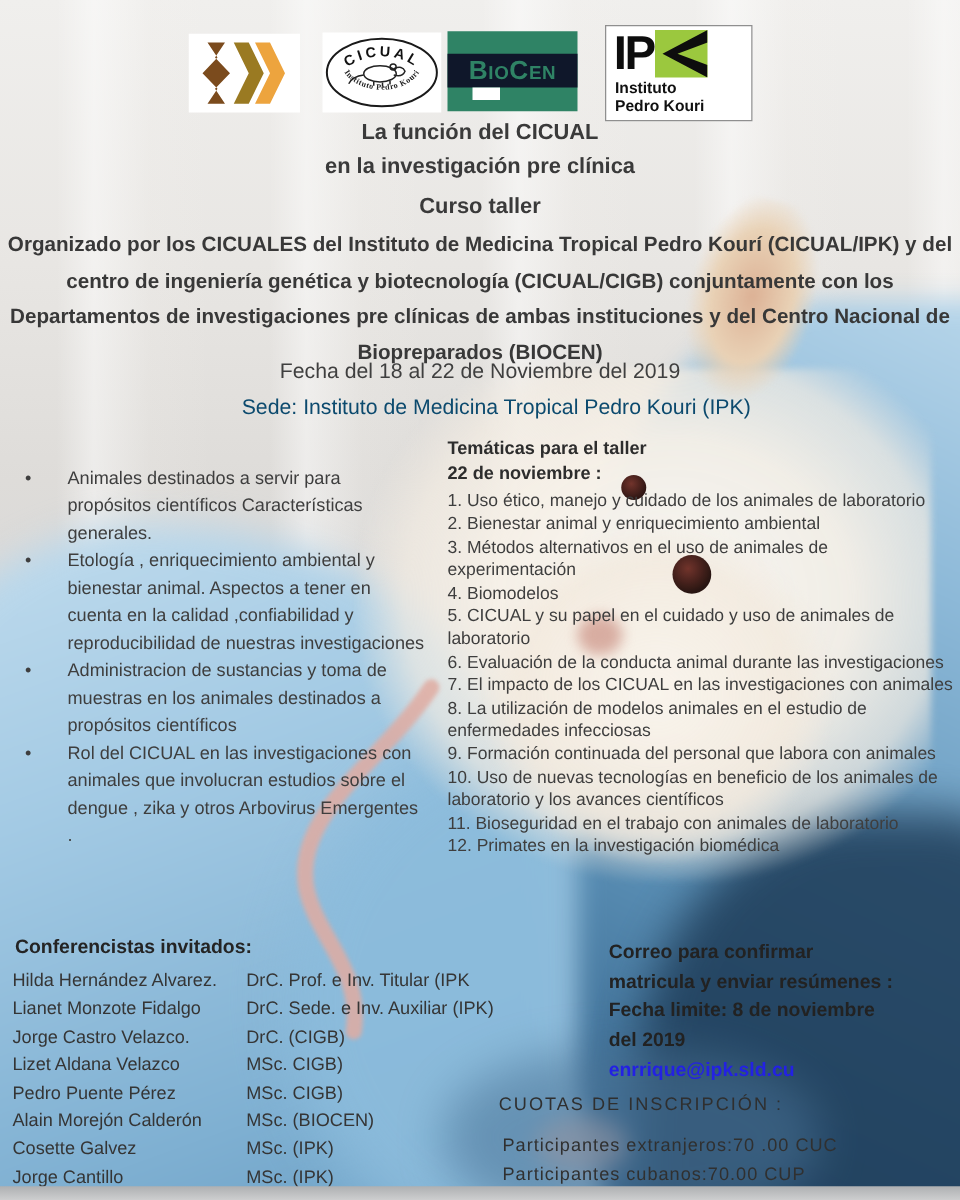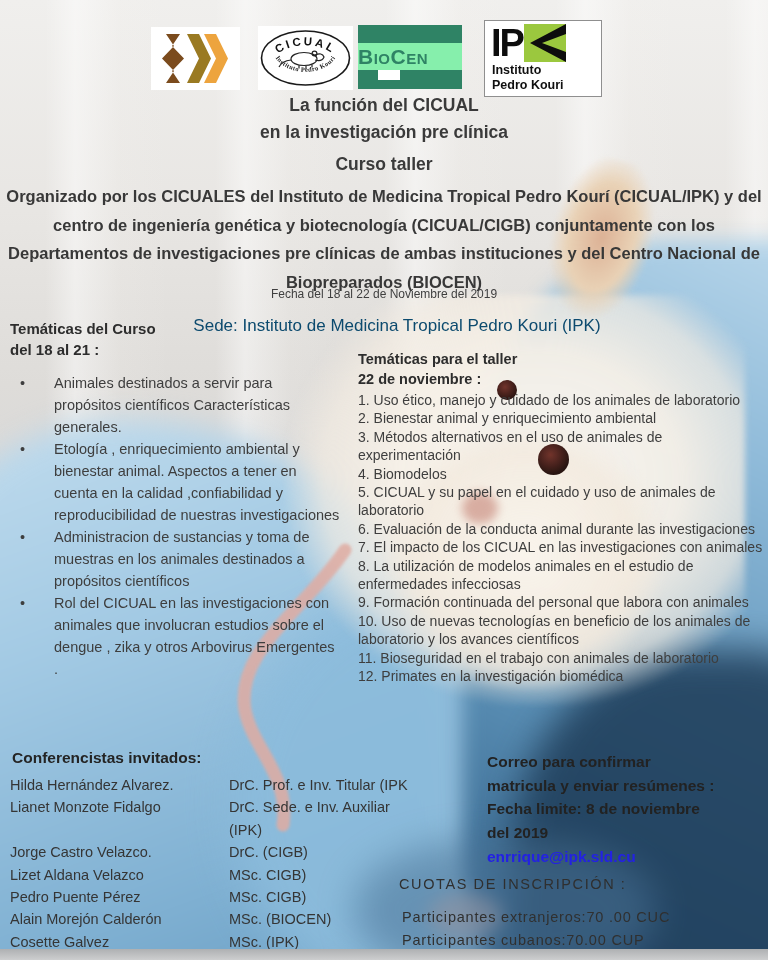--- a/index.html
+++ b/index.html
@@ -42,51 +42,51 @@
     background:#e8bdb2;opacity:.6;filter:blur(9px);}
   .tail-svg{position:absolute;left:195px;top:520px;width:220px;height:330px;filter:blur(1.5px);opacity:.85;}
   .bottom-strip{position:absolute;left:0;bottom:0;width:768px;height:11px;
     background:linear-gradient(#aeb0b2,#cdcecf);}
 
   
   .logo{position:absolute;background:#fff;}
   .logo-cigb{left:151px;top:27px;width:89px;height:63px;}
   .logo-cicual{left:258px;top:26px;width:95px;height:64px;}
   .logo-biocen{left:358px;top:25px;width:104px;height:64px;background:var(--biocen_green,#2f8365);}
-  .biocen-band{position:absolute;left:0;right:0;top:18px;height:27px;background:#86efac;
-    display:flex;align-items:center;justify-content:flex-start;}
+  .biocen-band{position:absolute;left:0;right:0;top:18px;height:27px;background:#0f172a;
+    display:flex;align-items:center;justify-content:center;}
   .biocen-word{color:var(--biocen_green,#2f8365);font-weight:bold;font-size:21px;
     font-variant:small-caps;letter-spacing:.5px;}
   .biocen-tab{position:absolute;left:20px;top:45px;width:22px;height:10px;background:#fff;}
   .logo-ipk{left:484px;top:20px;width:118px;height:77px;border:1px solid #8f8f8f;box-sizing:border-box;}
   .ipk-row{display:flex;align-items:flex-start;padding:3px 0 0 6px;}
   .ipk-word{font-weight:bold;font-size:38px;line-height:38px;letter-spacing:-2px;color:#0d0d0d;}
   .ipk-k{width:42px;height:38px;background:var(--ipk_green,#9bc83e);margin-left:1px;}
   .ipk-caption{padding:1px 0 0 7px;font-size:12.5px;font-weight:bold;line-height:14.5px;color:#101010;white-space:pre-line;}
 
   
   .txt{position:absolute;color:#3d3d3d;}
   .center{left:0;width:768px;text-align:center;}
   .pre{white-space:pre-line;}
   .title{top:92px;font-size:17.5px;font-weight:bold;line-height:27px;color:#3a3a3a;}
   .curso{top:154px;font-size:17.5px;font-weight:bold;color:#3a3a3a;}
   .organizer{top:182px;left:6px;width:756px;text-align:center;font-size:16.5px;font-weight:bold;line-height:28.5px;color:#383838;}
-  .fecha{top:287px;font-size:12px;color:#3f3f3f;}
+  .fecha{top:287px;font-size:17px;color:#3f3f3f;}
   .sede{top:316px;font-size:17px;color:#0c4a6e;padding-left:26px;box-sizing:border-box;}
   .left-heading{left:10px;top:318px;font-size:15px;font-weight:bold;line-height:21px;color:#2d2d2d;}
   .left-list{left:10px;top:372px;width:332px;margin:0;padding:0;list-style:none;}
   .left-list li{display:flex;font-size:14.5px;line-height:22px;color:#3e3e3e;}
   .left-list li::before{content:"\2022";width:44px;padding-left:10px;box-sizing:border-box;flex:0 0 44px;}
   .right-block{left:358px;top:349px;width:406px;}
   .right-heading{font-size:14.5px;font-weight:bold;line-height:20px;color:#2d2d2d;}
   .right-items{margin-top:2px;}
   .right-items div{font-size:14px;line-height:18.4px;color:#3e3e3e;}
   .speakers-heading{left:12px;top:749px;font-size:15.5px;font-weight:bold;color:#242424;}
   .speakers{left:10px;top:774px;width:400px;}
-  .speaker-row{display:flex;font-size:14.5px;line-height:22.4px;color:#353535;gap:32px;}
+  .speaker-row{display:flex;font-size:14.5px;line-height:22.4px;color:#353535;}
   .speaker-name{flex:0 0 187px;}
   .contact{left:487px;top:750px;width:278px;font-size:15.5px;font-weight:bold;line-height:23.5px;color:#222;}
   .email{display:block;margin-top:1px;color:var(--accent_blue,#2222dd);text-decoration:none;font-weight:bold;font-size:15.5px;}
   .fees-heading{left:399px;top:876px;font-size:14.5px;letter-spacing:1.6px;color:#2f2f2f;}
   .fees{left:402px;top:906px;}
   .fees div{font-size:14.5px;line-height:23px;letter-spacing:.8px;color:#303030;}
 </style>
 </head>
 <body>
 
@@ -161,22 +161,20 @@
 
   <div class="txt center title">
     <div>La función del CICUAL</div>
     <div>en la investigación  pre clínica</div>
   </div>
   <div class="txt center curso">Curso taller</div>
   <div class="txt organizer">Organizado por los  CICUALES del Instituto de Medicina Tropical Pedro Kourí (CICUAL/IPK) y del centro de ingeniería genética y biotecnología (CICUAL/CIGB) conjuntamente  con los Departamentos de investigaciones pre clínicas de ambas instituciones y del  Centro Nacional de Biopreparados (BIOCEN)</div>
   <div class="txt center fecha">Fecha  del 18 al 22  de Noviembre  del  2019</div>
   <div class="txt center sede">Sede: Instituto de Medicina Tropical Pedro Kouri (IPK)</div>
 
-  <div class="txt left-heading pre">Temáticas del Curso
-del 18 al 21   :</div>
   <ul class="txt left-list">
     <li>
         <span>Animales destinados a servir para propósitos  científicos Características generales.</span>
       </li>
     <li>
         <span>Etología , enriquecimiento  ambiental y bienestar animal. Aspectos a tener en cuenta en la calidad ,confiabilidad y reproducibilidad  de nuestras investigaciones</span>
       </li>
     <li>
         <span>Administracion de sustancias  y toma de muestras en los animales destinados a propósitos científicos</span>
       </li>

